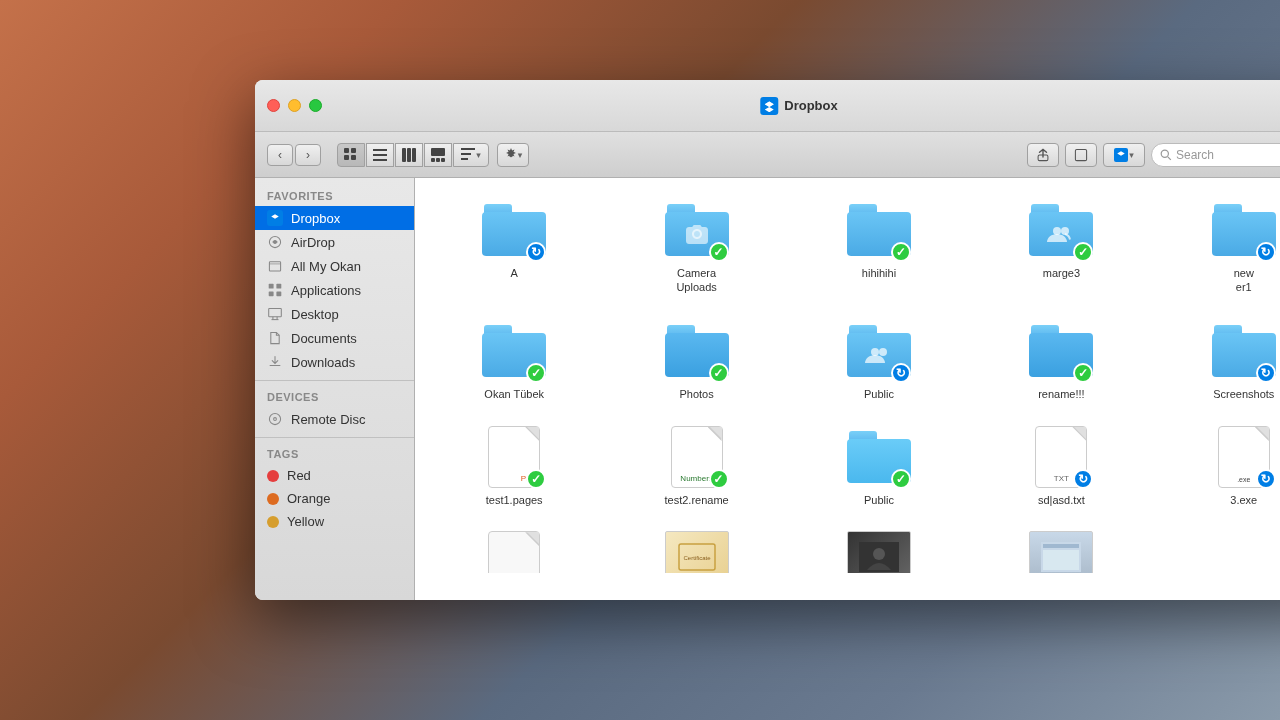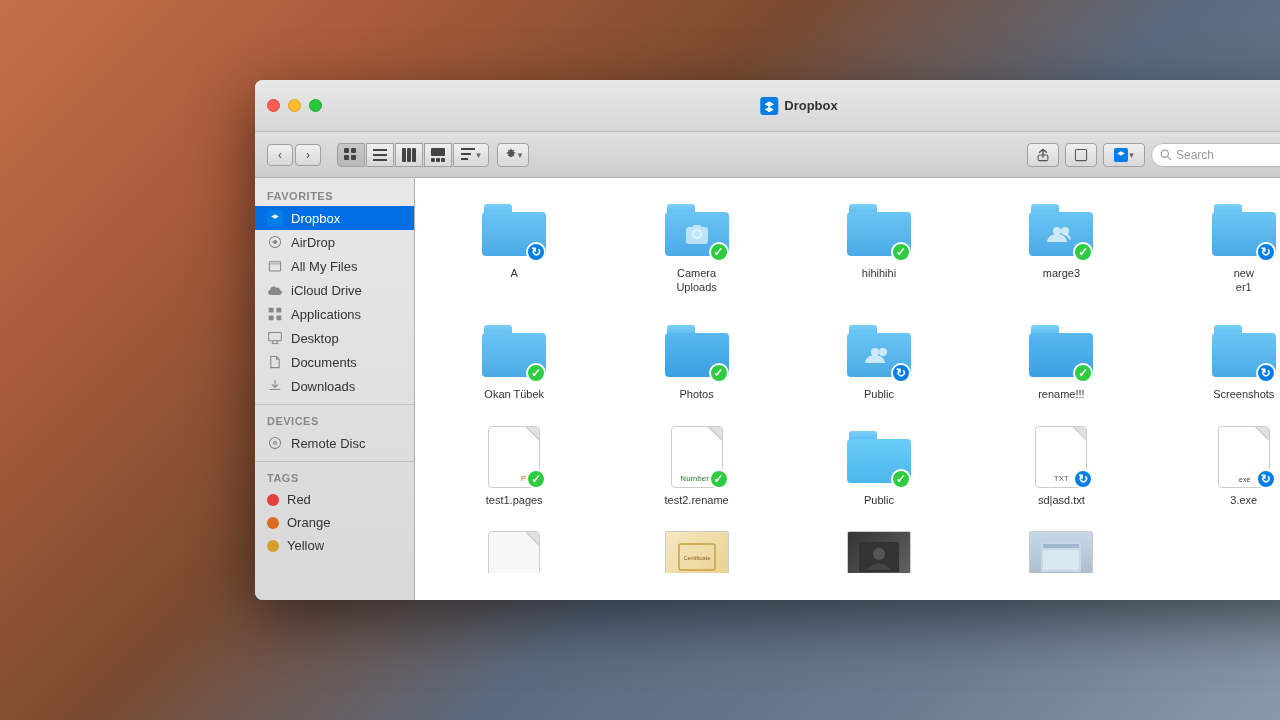--- a/index.html
+++ b/index.html
@@ -566,31 +566,23 @@
         <span class="sidebar-item-label">AirDrop</span>
       </div>
 
       <div class="sidebar-item">
         <div class="sidebar-icon">
           <svg width="14" height="14" viewBox="0 0 20 20" fill="none" stroke="#888" stroke-width="1.5">
             <rect x="2" y="4" width="16" height="13" rx="1"></rect>
             <path d="M2 7h16" stroke="#888" stroke-width="1"></path>
           </svg>
         </div>
-        <span class="sidebar-item-label">All My Files</span>
-      </div>
-
-      <div class="sidebar-item">
-        <div class="sidebar-icon">
-          <svg width="14" height="14" viewBox="0 0 20 14" fill="#888">
-            <path d="M16 14H4C2 14 0 12.5 0 10.5C0 8.7 1.3 7.2 3 7 C3 4.2 5.2 2 8 2C9.5 2 10.9 2.7 11.8 3.8C12.2 3.6 12.7 3.5 13.2 3.5C15.4 3.5 17.2 5.3 17.2 7.5C17.2 7.5 17.2 7.5 17.2 7.5C18.8 7.8 20 9.1 20 10.7C20 12.5 18.2 14 16 14Z"></path>
-          </svg>
-        </div>
-        <span class="sidebar-item-label">iCloud Drive</span>
-      </div>
+        <span class="sidebar-item-label">All My Okan</span>
+      </div>
+
 
       <div class="sidebar-item">
         <div class="sidebar-icon">
           <svg width="14" height="14" viewBox="0 0 20 20" fill="#888">
             <rect x="1" y="1" width="7" height="7" rx="1"></rect>
             <rect x="12" y="1" width="7" height="7" rx="1"></rect>
             <rect x="1" y="12" width="7" height="7" rx="1"></rect>
             <rect x="12" y="12" width="7" height="7" rx="1"></rect>
           </svg>
         </div>

